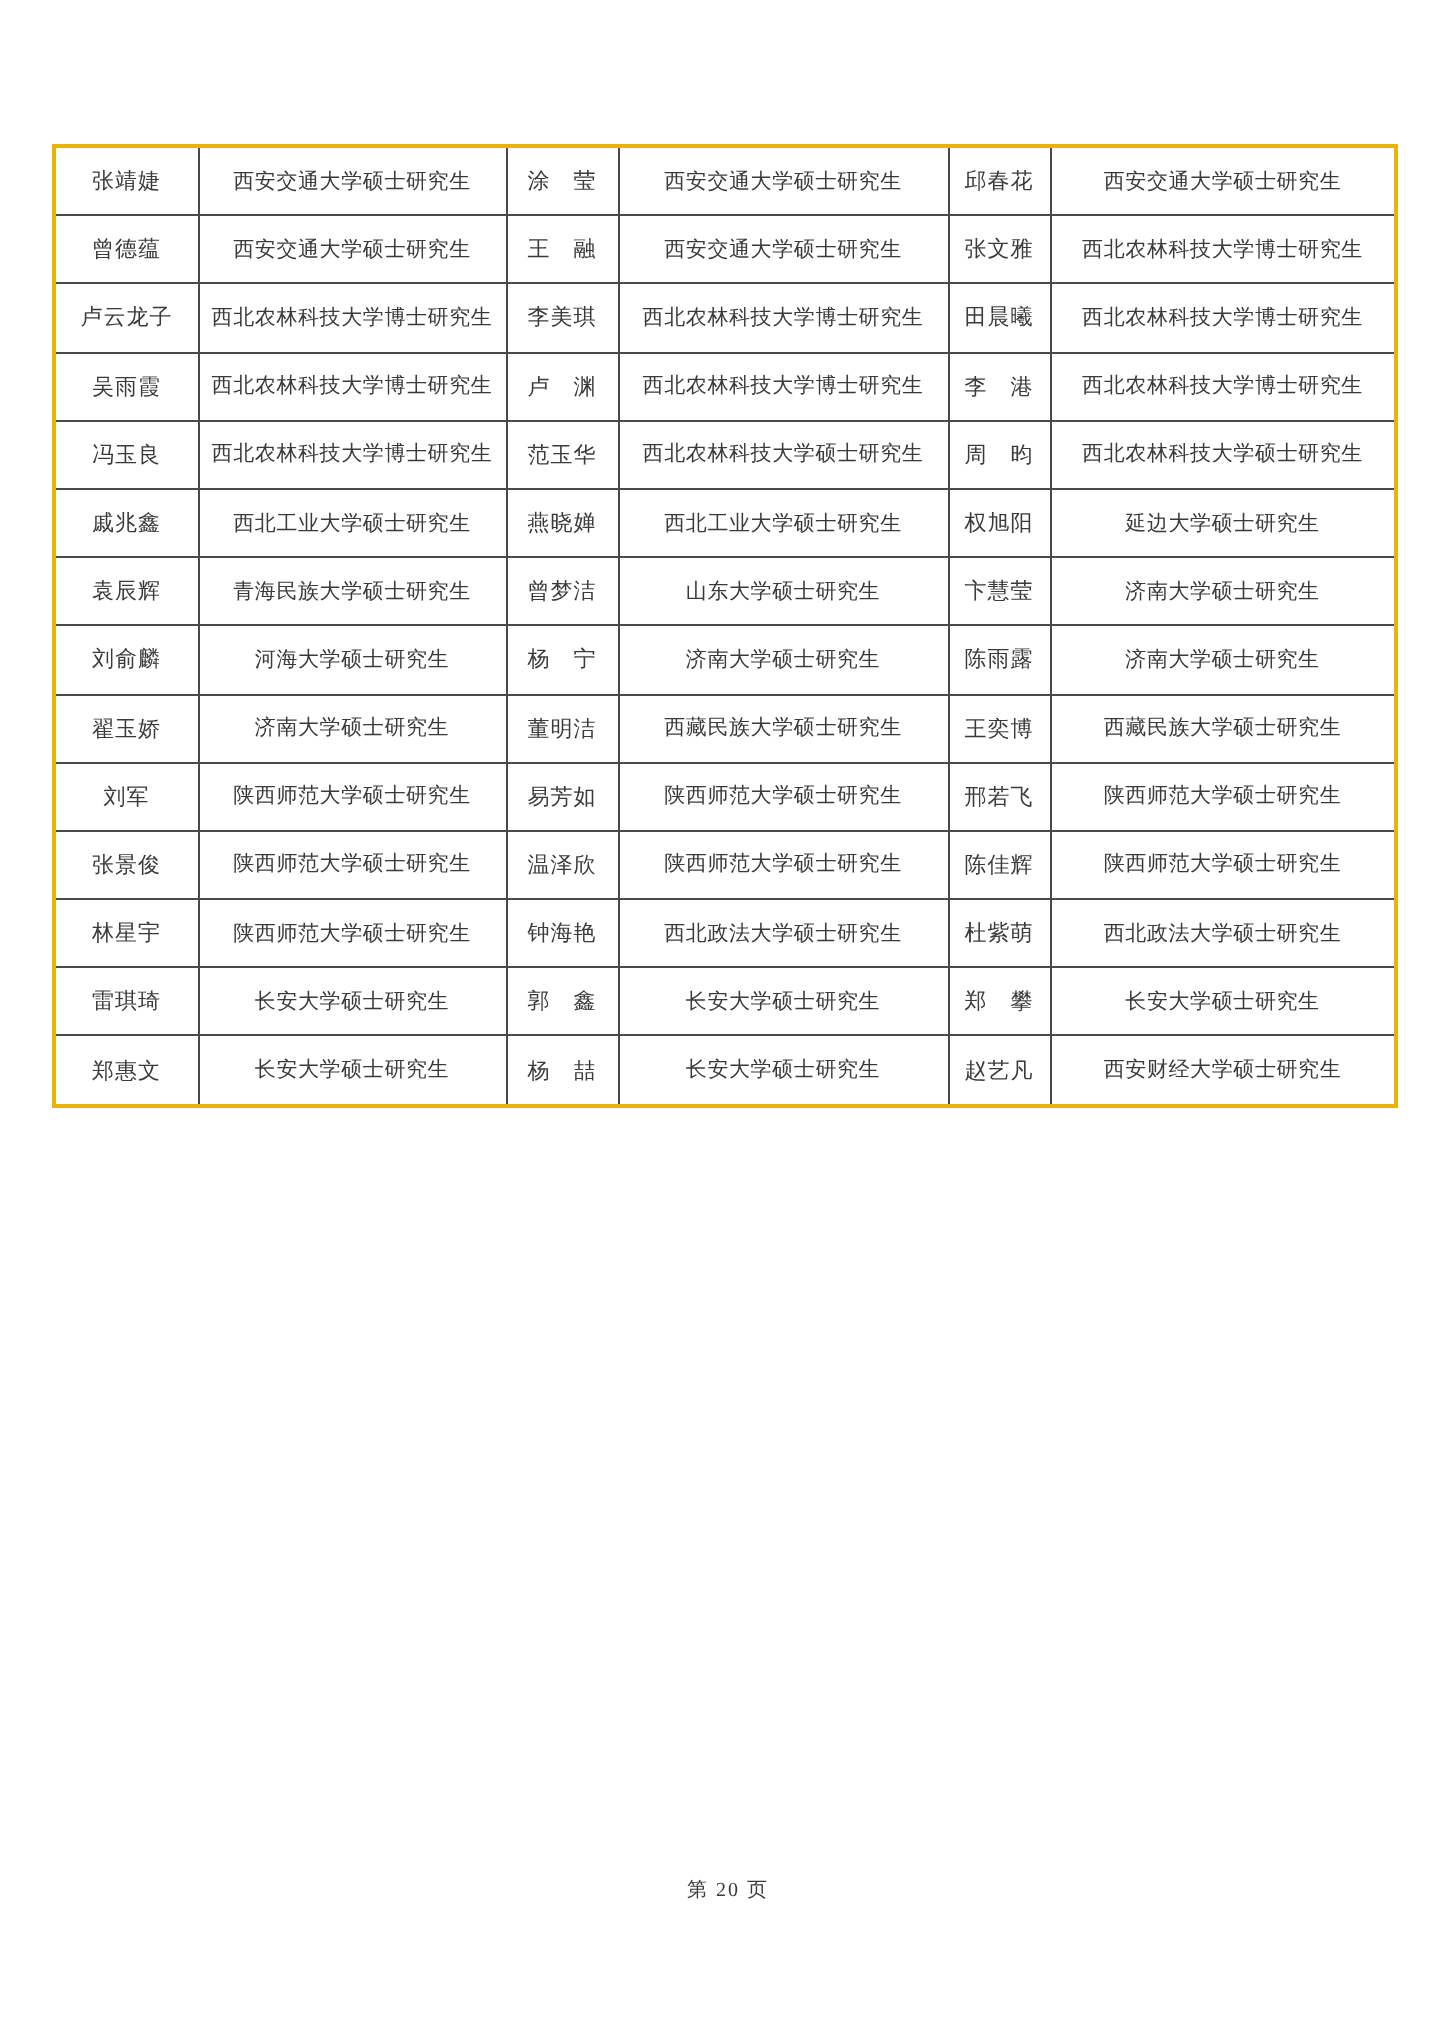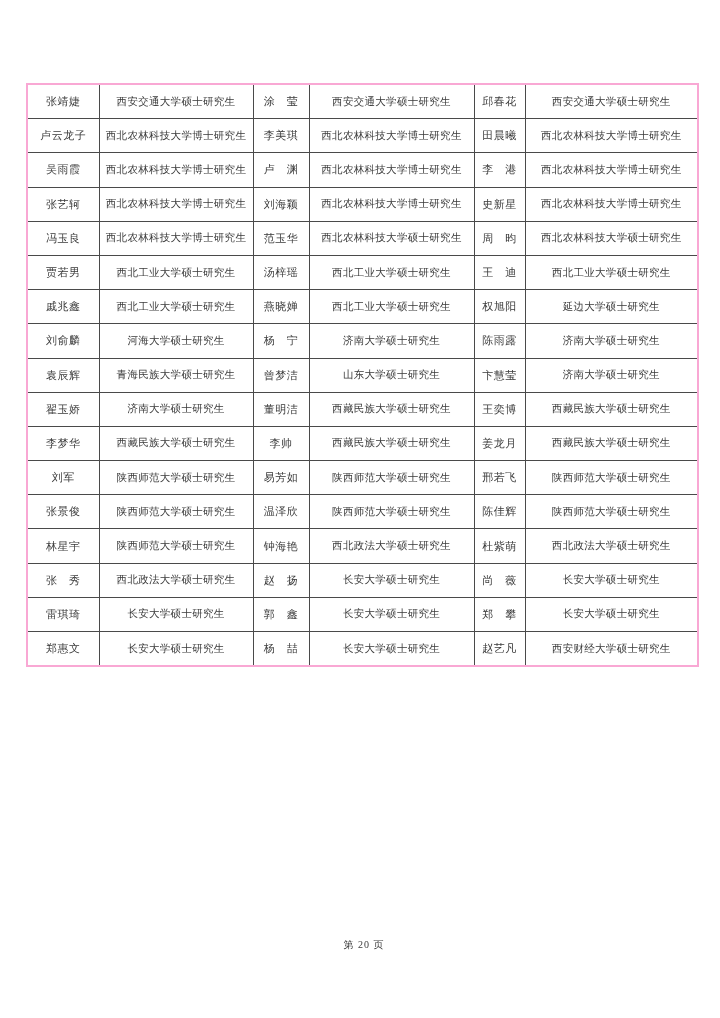--- a/index.html
+++ b/index.html
@@ -12,25 +12,25 @@
     width: 720px;
     height: 1018px;
     background: #ffffff;
     font-family: "Liberation Serif", "DejaVu Serif", serif;
     color: #3a3a3a;
     overflow: hidden;
   }
   table.roster {
     position: absolute;
     left: 26px;
-    top: 83px;
+    top: 72px;
     width: 671px;
     border-collapse: collapse;
     table-layout: fixed;
-    border: 2px solid #f9a8d4;
+    border: 2px solid #eab308;
   }
   table.roster td {
     border: 1px solid #4a4a4a;
     height: 33.2px; 
     padding: 0;
     text-align: center;
     vertical-align: middle;
     font-size: 11px;
     color: #3a3a3a;
     letter-spacing: 0.5px;
@@ -69,97 +69,81 @@
     <tbody id="table-body">
         <tr>
           <td class="name">张靖婕</td>
           <td class="affil">西安交通大学硕士研究生</td>
           <td class="name">涂　莹</td>
           <td class="affil">西安交通大学硕士研究生</td>
           <td class="name">邱春花</td>
           <td class="affil">西安交通大学硕士研究生</td>
         </tr>
         <tr>
+          <td class="name">曾德蕴</td>
+          <td class="affil">西安交通大学硕士研究生</td>
+          <td class="name">王　融</td>
+          <td class="affil">西安交通大学硕士研究生</td>
+          <td class="name">张文雅</td>
+          <td class="affil">西北农林科技大学博士研究生</td>
+        </tr>
+        <tr>
           <td class="name">卢云龙子</td>
           <td class="affil">西北农林科技大学博士研究生</td>
           <td class="name">李美琪</td>
           <td class="affil">西北农林科技大学博士研究生</td>
           <td class="name">田晨曦</td>
           <td class="affil">西北农林科技大学博士研究生</td>
         </tr>
         <tr>
           <td class="name">吴雨霞</td>
           <td class="affil">西北农林科技大学博士研究生</td>
           <td class="name">卢　渊</td>
           <td class="affil">西北农林科技大学博士研究生</td>
           <td class="name">李　港</td>
           <td class="affil">西北农林科技大学博士研究生</td>
         </tr>
         <tr>
-          <td class="name">张艺轲</td>
-          <td class="affil">西北农林科技大学博士研究生</td>
-          <td class="name">刘海颖</td>
-          <td class="affil">西北农林科技大学博士研究生</td>
-          <td class="name">史新星</td>
-          <td class="affil">西北农林科技大学博士研究生</td>
-        </tr>
-        <tr>
           <td class="name">冯玉良</td>
           <td class="affil">西北农林科技大学博士研究生</td>
           <td class="name">范玉华</td>
           <td class="affil">西北农林科技大学硕士研究生</td>
           <td class="name">周　昀</td>
           <td class="affil">西北农林科技大学硕士研究生</td>
-        </tr>
-        <tr>
-          <td class="name">贾若男</td>
-          <td class="affil">西北工业大学硕士研究生</td>
-          <td class="name">汤梓瑶</td>
-          <td class="affil">西北工业大学硕士研究生</td>
-          <td class="name">王　迪</td>
-          <td class="affil">西北工业大学硕士研究生</td>
         </tr>
         <tr>
           <td class="name">戚兆鑫</td>
           <td class="affil">西北工业大学硕士研究生</td>
           <td class="name">燕晓婵</td>
           <td class="affil">西北工业大学硕士研究生</td>
           <td class="name">权旭阳</td>
           <td class="affil">延边大学硕士研究生</td>
         </tr>
         <tr>
+          <td class="name">袁辰辉</td>
+          <td class="affil">青海民族大学硕士研究生</td>
+          <td class="name">曾梦洁</td>
+          <td class="affil">山东大学硕士研究生</td>
+          <td class="name">卞慧莹</td>
+          <td class="affil">济南大学硕士研究生</td>
+        </tr>
+        <tr>
           <td class="name">刘俞麟</td>
           <td class="affil">河海大学硕士研究生</td>
           <td class="name">杨　宁</td>
           <td class="affil">济南大学硕士研究生</td>
           <td class="name">陈雨露</td>
           <td class="affil">济南大学硕士研究生</td>
         </tr>
         <tr>
-          <td class="name">袁辰辉</td>
-          <td class="affil">青海民族大学硕士研究生</td>
-          <td class="name">曾梦洁</td>
-          <td class="affil">山东大学硕士研究生</td>
-          <td class="name">卞慧莹</td>
-          <td class="affil">济南大学硕士研究生</td>
-        </tr>
-        <tr>
           <td class="name">翟玉娇</td>
           <td class="affil">济南大学硕士研究生</td>
           <td class="name">董明洁</td>
           <td class="affil">西藏民族大学硕士研究生</td>
           <td class="name">王奕博</td>
-          <td class="affil">西藏民族大学硕士研究生</td>
-        </tr>
-        <tr>
-          <td class="name">李梦华</td>
-          <td class="affil">西藏民族大学硕士研究生</td>
-          <td class="name">李帅</td>
-          <td class="affil">西藏民族大学硕士研究生</td>
-          <td class="name">姜龙月</td>
           <td class="affil">西藏民族大学硕士研究生</td>
         </tr>
         <tr>
           <td class="name">刘军</td>
           <td class="affil">陕西师范大学硕士研究生</td>
           <td class="name">易芳如</td>
           <td class="affil">陕西师范大学硕士研究生</td>
           <td class="name">邢若飞</td>
           <td class="affil">陕西师范大学硕士研究生</td>
         </tr>
@@ -173,28 +157,20 @@
         </tr>
         <tr>
           <td class="name">林星宇</td>
           <td class="affil">陕西师范大学硕士研究生</td>
           <td class="name">钟海艳</td>
           <td class="affil">西北政法大学硕士研究生</td>
           <td class="name">杜紫萌</td>
           <td class="affil">西北政法大学硕士研究生</td>
         </tr>
         <tr>
-          <td class="name">张　秀</td>
-          <td class="affil">西北政法大学硕士研究生</td>
-          <td class="name">赵　扬</td>
-          <td class="affil">长安大学硕士研究生</td>
-          <td class="name">尚　薇</td>
-          <td class="affil">长安大学硕士研究生</td>
-        </tr>
-        <tr>
           <td class="name">雷琪琦</td>
           <td class="affil">长安大学硕士研究生</td>
           <td class="name">郭　鑫</td>
           <td class="affil">长安大学硕士研究生</td>
           <td class="name">郑　攀</td>
           <td class="affil">长安大学硕士研究生</td>
         </tr>
         <tr>
           <td class="name">郑惠文</td>
           <td class="affil">长安大学硕士研究生</td>

